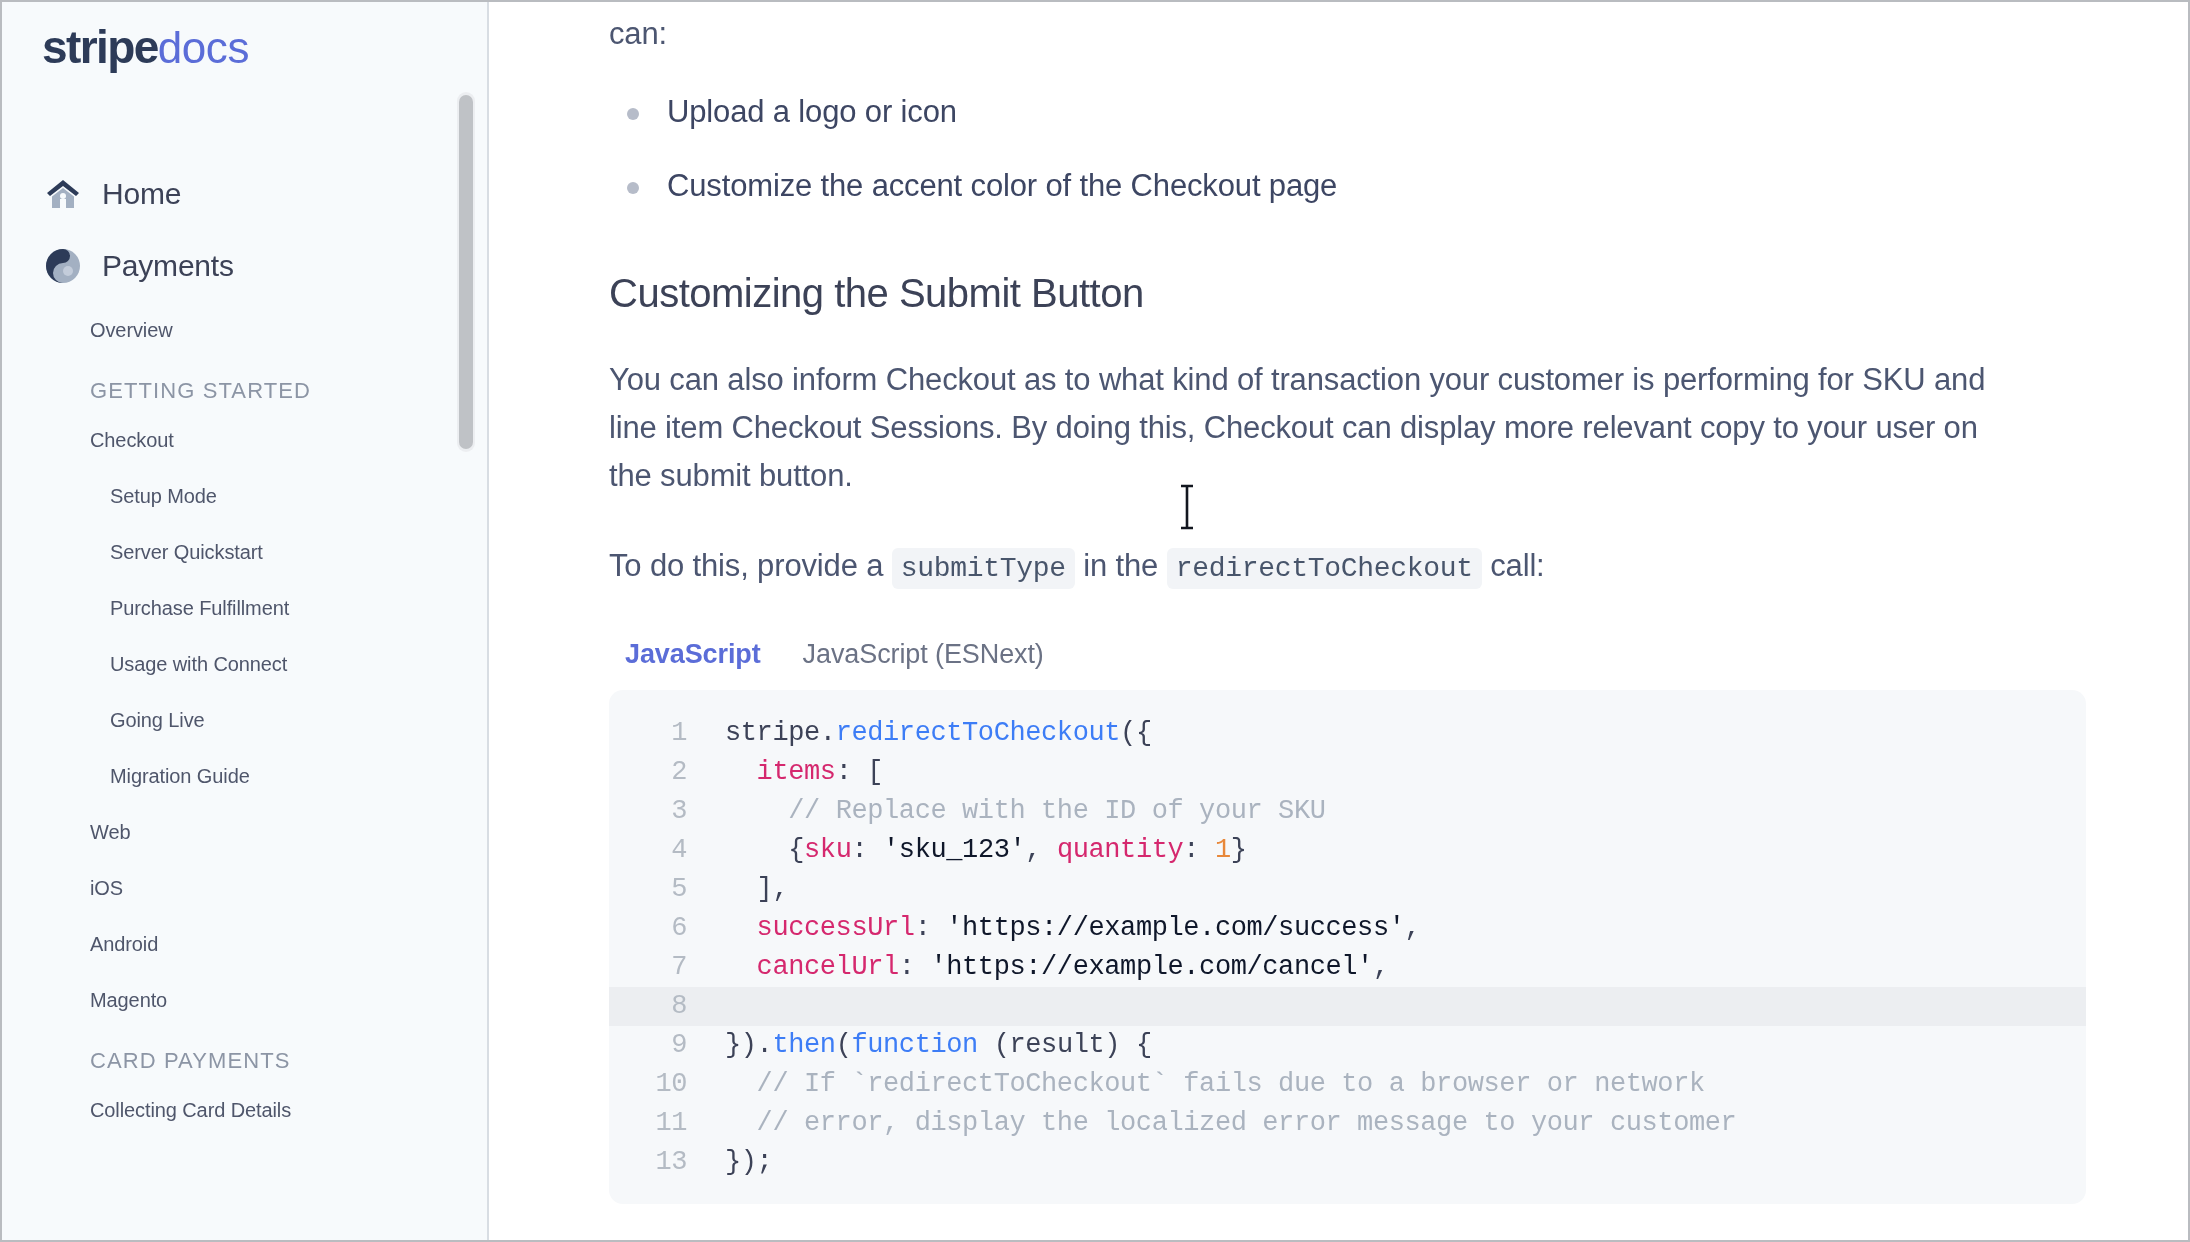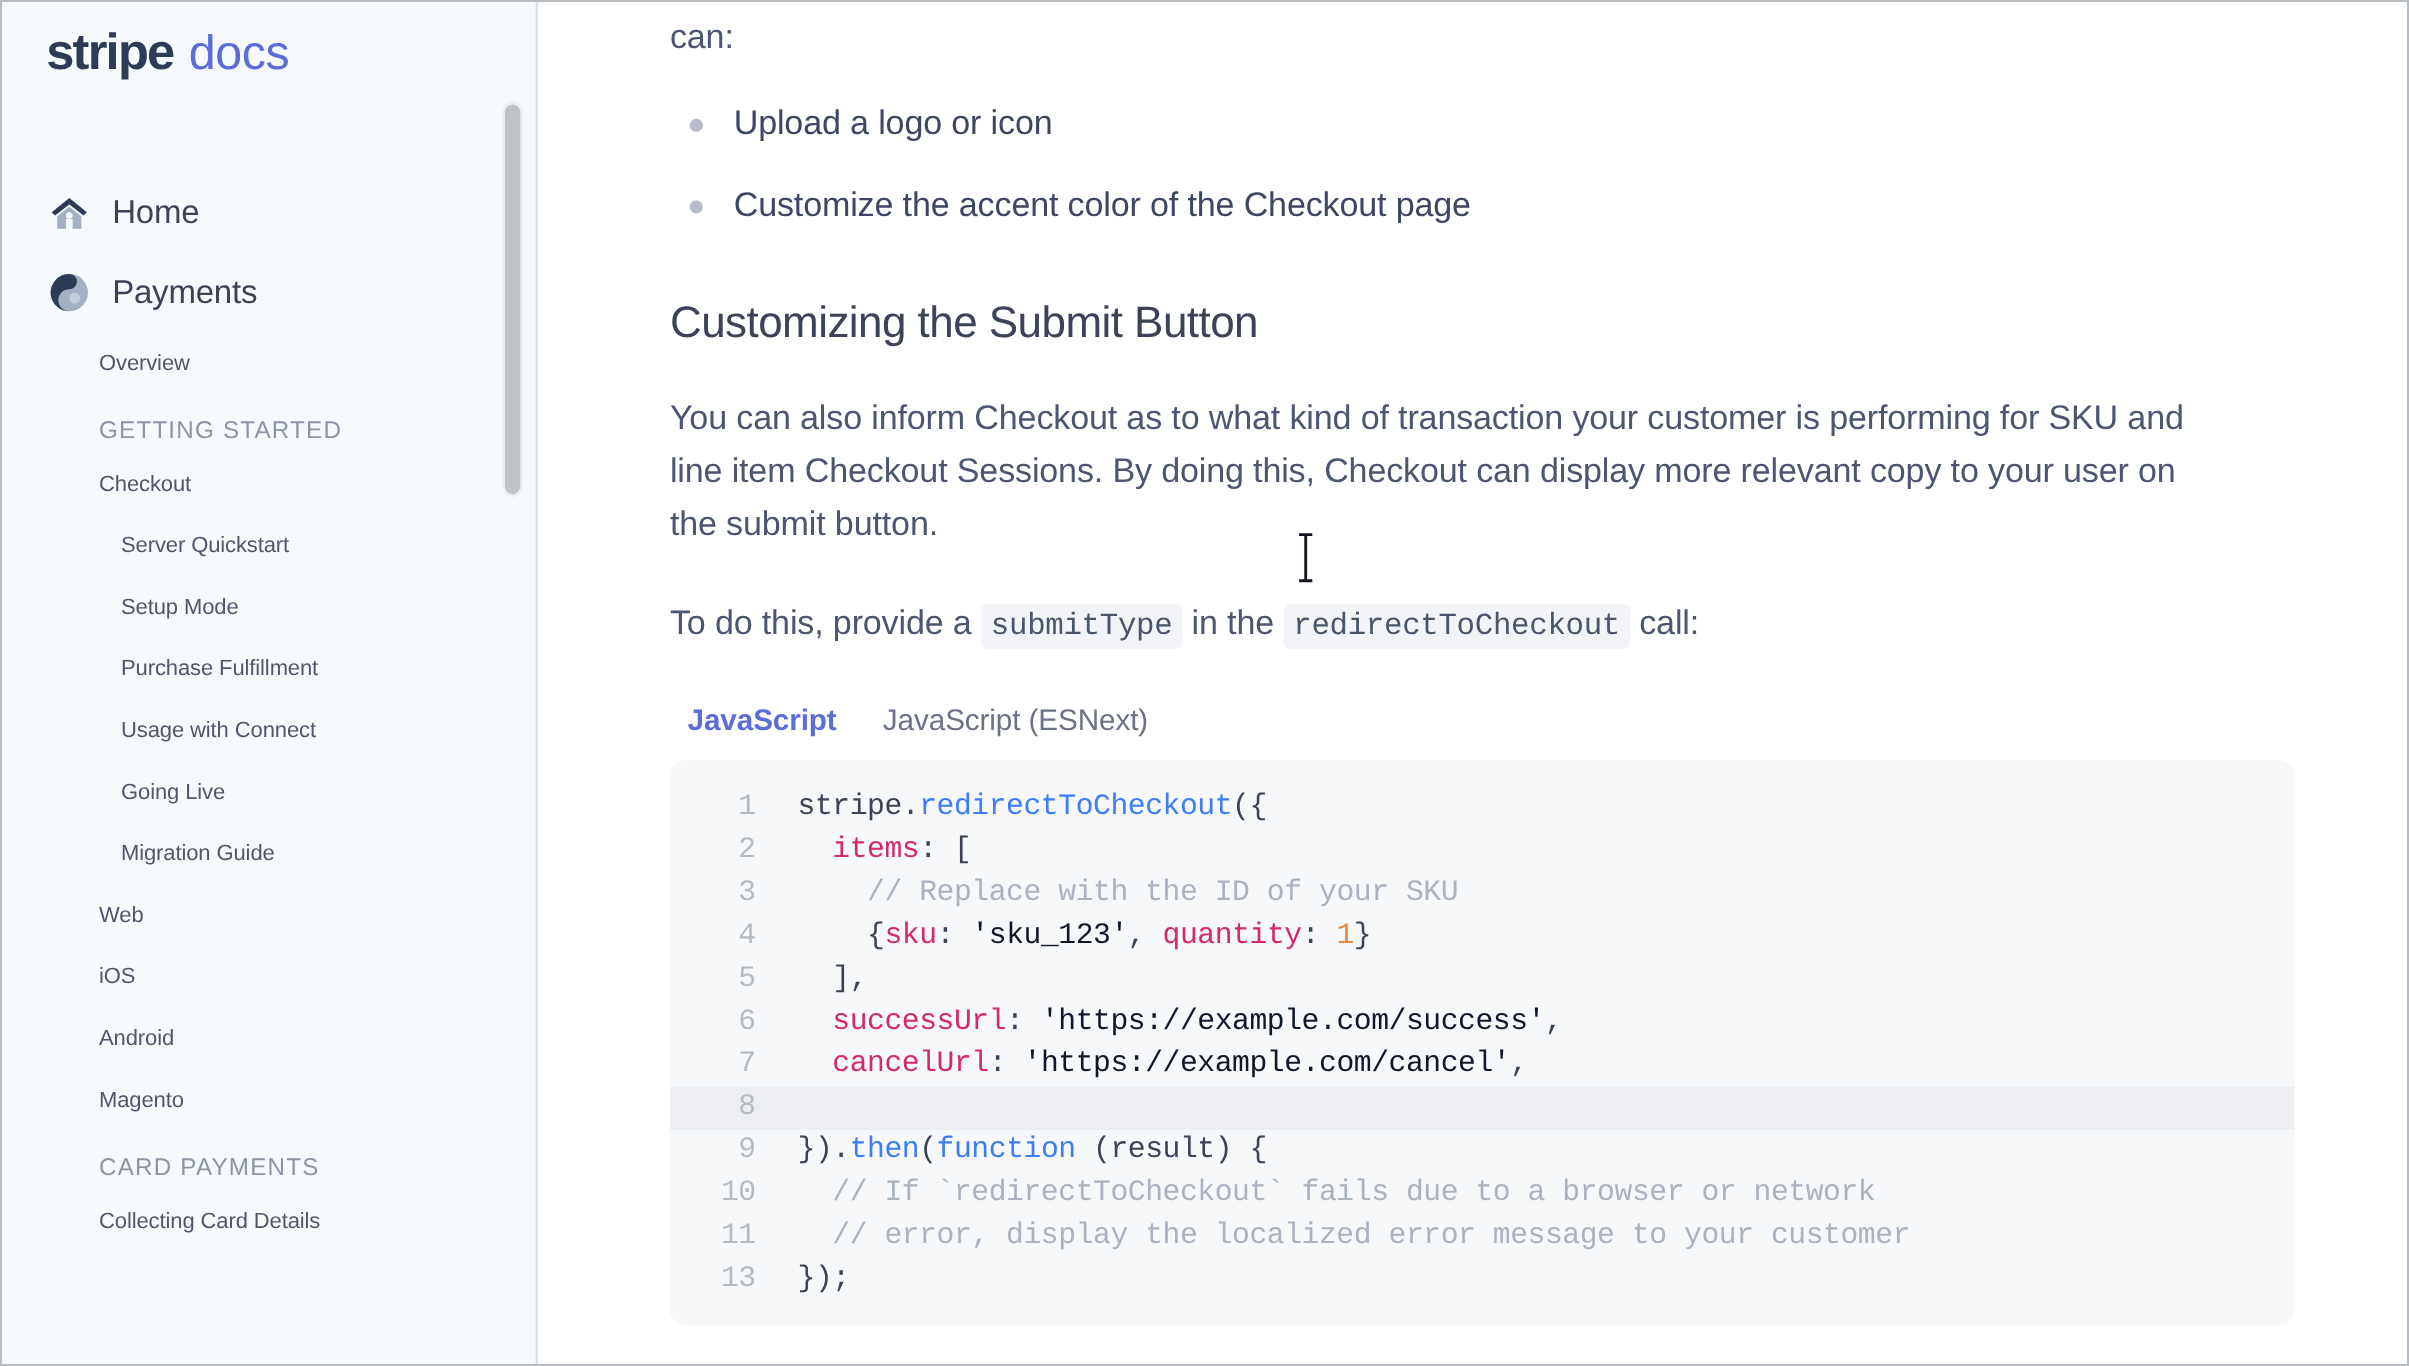--- a/index.html
+++ b/index.html
@@ -28,21 +28,20 @@
     flex: 0 0 487px;
     height: 100%;
     background: #f7fafc;
     border-right: 2px solid #d8dde3;
     overflow: hidden;
   }
 
   .brand {
     display: flex;
     align-items: baseline;
-    gap: 14px;
     padding: 22px 0 0 40px;
     height: 92px;
   }
   .brand-stripe {
     font-size: 46px;
     font-weight: bold;
     letter-spacing: -1.6px;
     color: #2d3b58;
     line-height: 1;
   }
@@ -295,22 +294,22 @@
           </svg>
         </span>
         <span class="nav-top-label">Payments</span>
       </div>
 
       <a class="nav-item">Overview</a>
 
       <div class="nav-section">GETTING STARTED</div>
 
       <a class="nav-item">Checkout</a>
+      <a class="nav-item sub">Setup Mode</a>
       <a class="nav-item sub">Server Quickstart</a>
-      <a class="nav-item sub">Setup Mode</a>
       <a class="nav-item sub">Purchase Fulfillment</a>
       <a class="nav-item sub">Usage with Connect</a>
       <a class="nav-item sub">Going Live</a>
       <a class="nav-item sub">Migration Guide</a>
       <a class="nav-item">Web</a>
       <a class="nav-item">iOS</a>
       <a class="nav-item">Android</a>
       <a class="nav-item">Magento</a>
 
       <div class="nav-section">CARD PAYMENTS</div>

